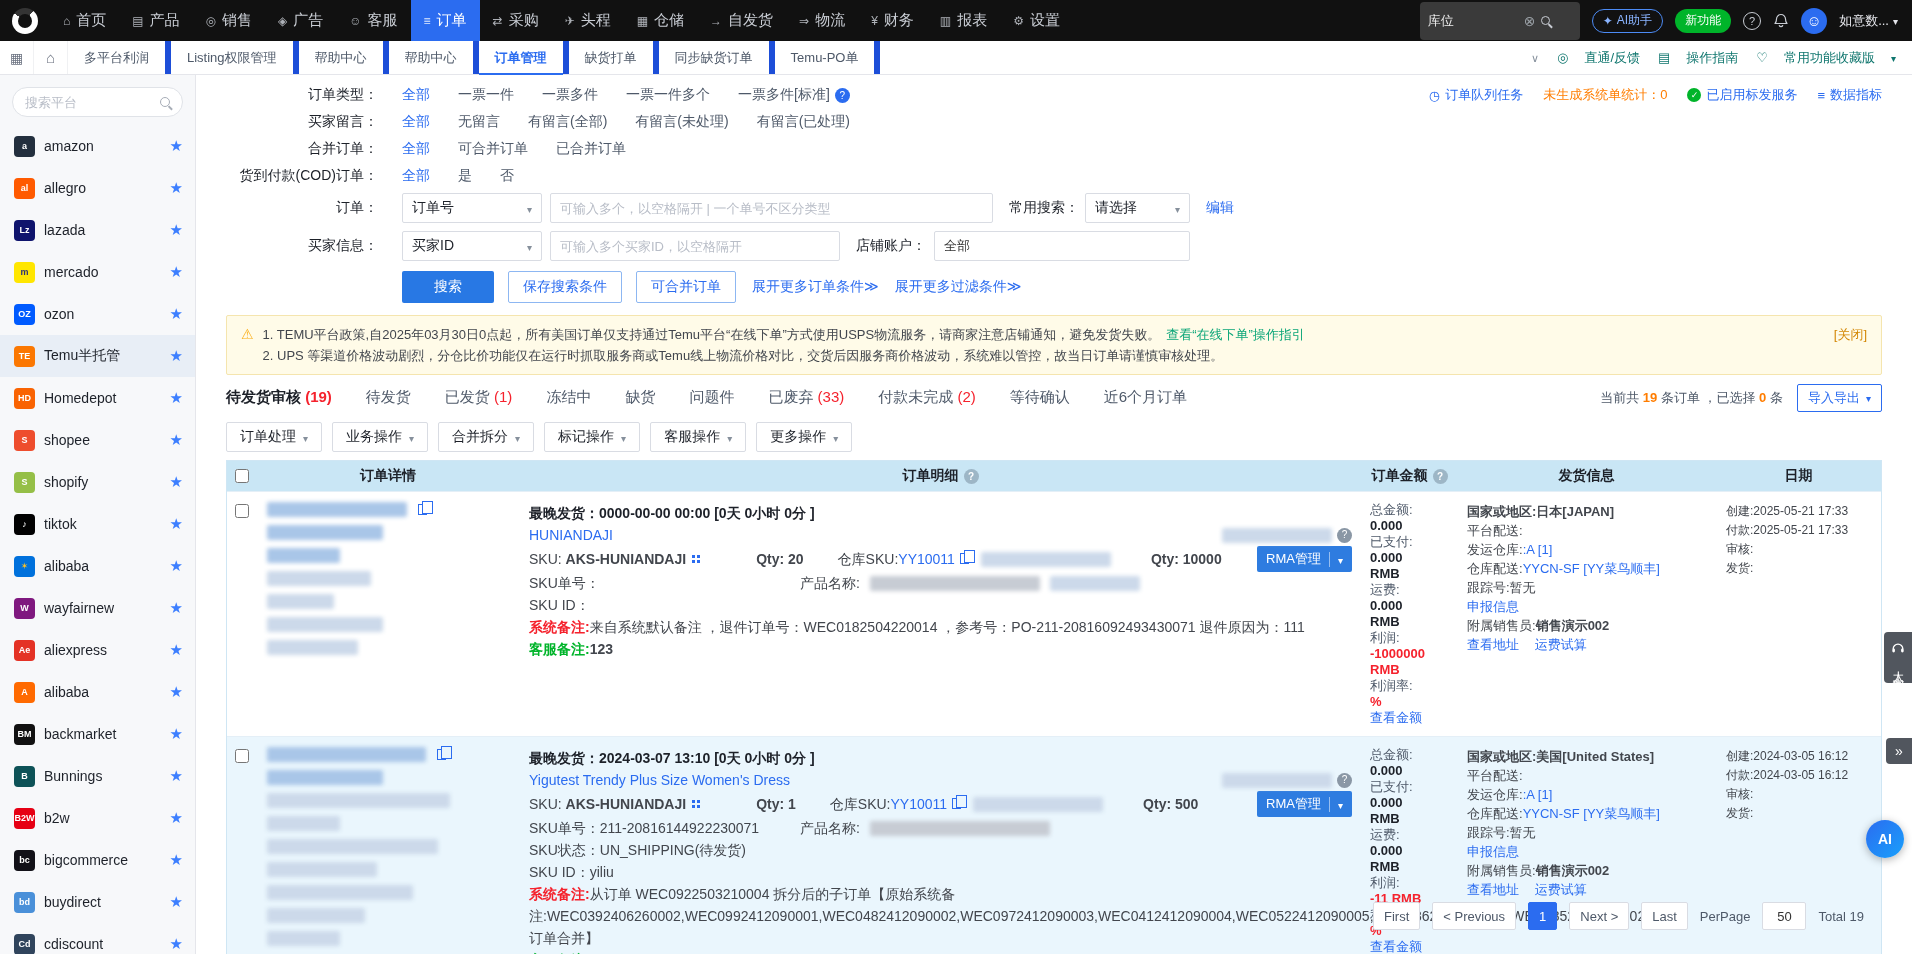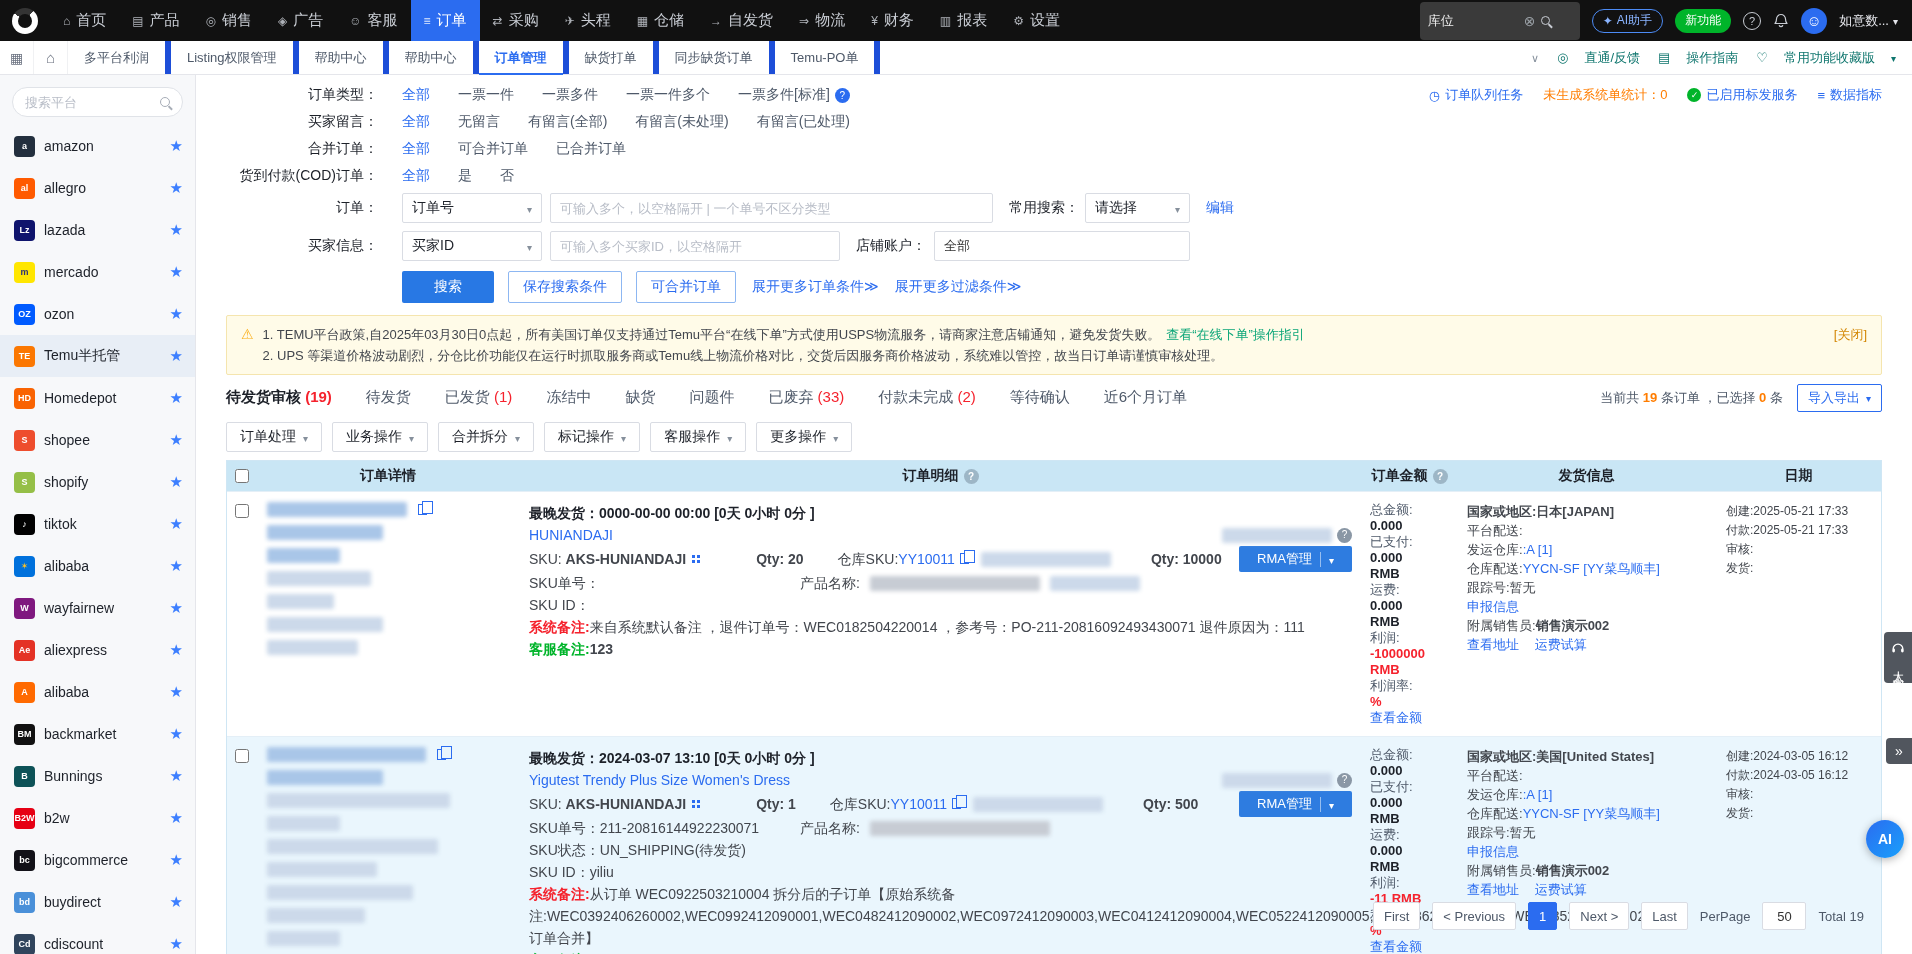--- a/index.html
+++ b/index.html
@@ -144,21 +144,21 @@
 .green{color:#00b42a}
 .bold{font-weight:bold}
 .flexline{display:flex;align-items:center}
 .spacer{flex:1}
 .sku-line{display:flex;align-items:center;line-height:26px;white-space:nowrap}
 .ic-dots4{width:3px;height:3px;background:currentColor;box-shadow:5px 0 0 currentColor,0 5px 0 currentColor,5px 5px 0 currentColor;display:inline-block;margin:0 5px 5px 6px;color:#2b6cf0}
 .ic-copy{width:9px;height:11px;border:1px solid #2b6cf0;display:inline-block;position:relative;margin-left:5px;background:transparent}
 .ic-copy::before{content:"";position:absolute;top:-4px;left:3px;width:9px;height:11px;border:1px solid #2b6cf0;background:#fff}
 .tbl-row.alt .ic-copy::before{background:#eaf6fd}
 .ml-a{margin-left:56px}.ml-b{margin-left:34px}.ml-c{margin-left:12px}.ml-d{margin-left:40px}
-.rma{background:#2e7ce0;color:#fff;border:none;height:26px;padding:0 18px;border-radius:2px;display:inline-flex;align-items:center;margin-left:auto;font-size:13px;flex:none}
+.rma{background:#2e7ce0;color:#fff;border:none;height:26px;padding:0 9px;border-radius:2px;display:inline-flex;align-items:center;margin-left:auto;font-size:13px;flex:none}
 .rma-caret{border-left:1px solid rgba(255,255,255,.5);padding-left:8px;margin-left:8px}
 .twocol{display:flex;align-items:flex-start}
 .twocol .c1{width:271px;flex:none}
 .twocol .c2{flex:1;display:flex;align-items:center;gap:10px;line-height:22px}
 .amt{font-size:13px;line-height:16px;padding:10px 8px}
 .amt .lab{color:#4e5969}
 .amt .val{color:#1d2129;font-weight:bold}
 .amt .neg{color:#f5222d;font-weight:bold}
 .shp{font-size:13px;line-height:19px;color:#42464d}
 .dt{font-size:12px;line-height:19px;color:#42464d}

